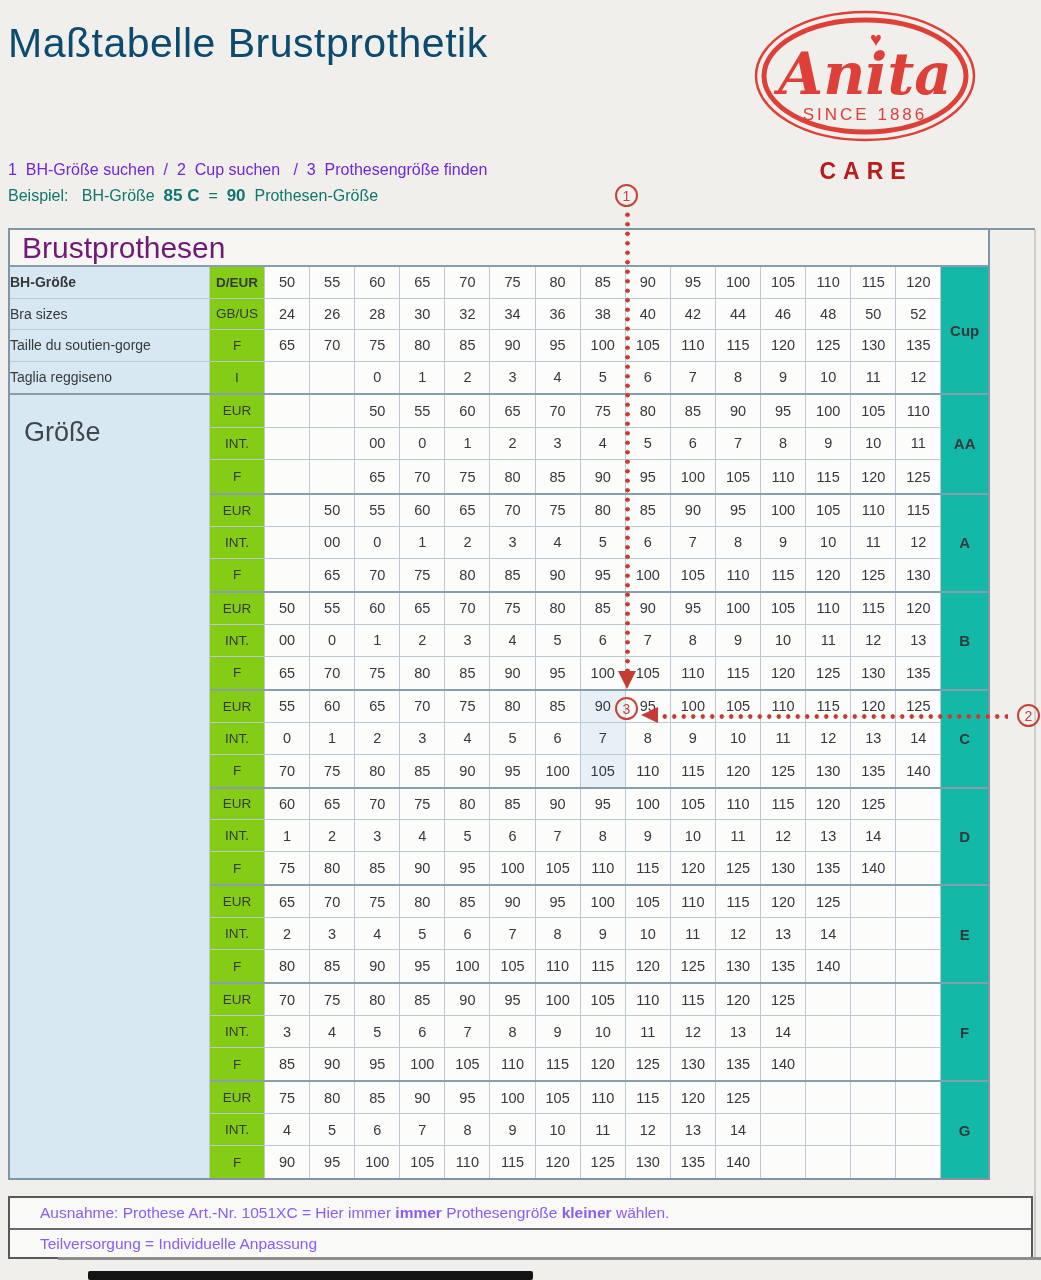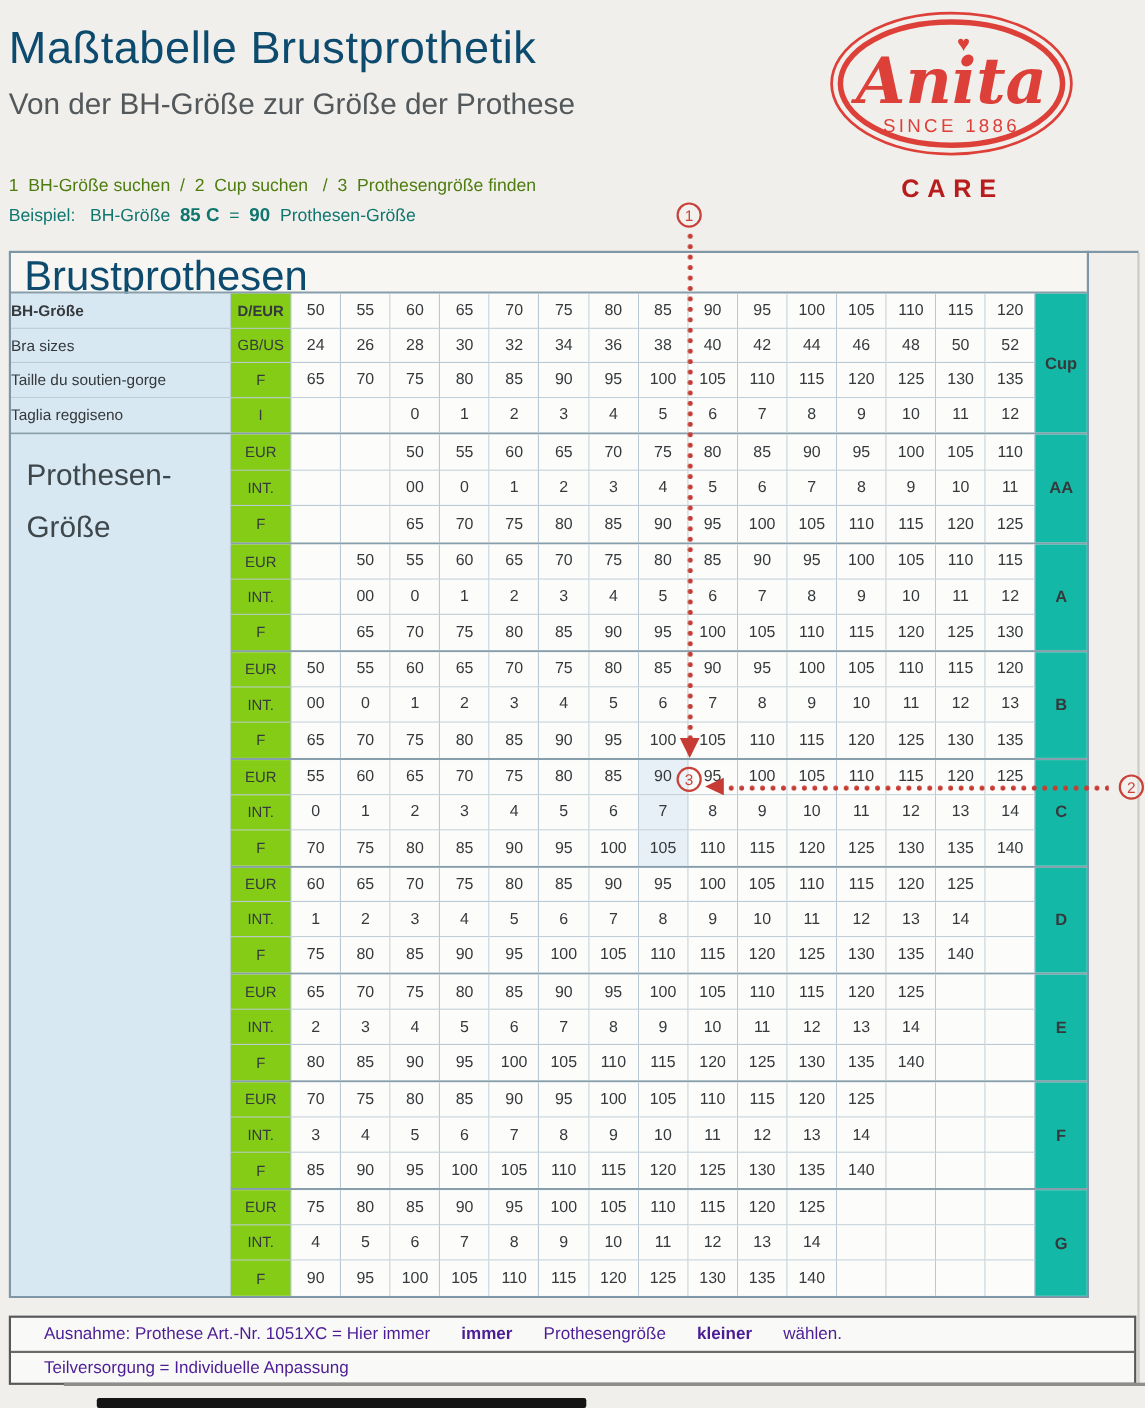--- a/index.html
+++ b/index.html
@@ -2,30 +2,30 @@
 <html><head>
 <meta charset="utf-8">
 <style>
   html,body{margin:0;padding:0;background:#e7e5e2;}
   .page{position:relative;width:1041px;height:1280px;background:#f1efec;overflow:hidden;
         font-family:"Liberation Sans",sans-serif;color:#35393c;}
   .abs{position:absolute;}
   
   .title{left:8px;top:20px;font-size:41px;color:#0c4a6e;letter-spacing:.5px;}
   .subtitle{left:8px;top:80px;font-size:27px;color:#53585b;}
-  .instr{left:8px;top:161px;font-size:16px;color:#4d7c0f;white-space:pre-wrap;}
+  .instr{left:8px;top:161px;font-size:16px;color:#6d28d9;white-space:pre-wrap;}
   .beispiel{left:8px;top:186px;font-size:16px;color:#0f766e;white-space:pre-wrap;}
   .beispiel b{font-size:17px;}
   
   .care{left:752px;top:158px;width:228px;text-align:center;font-size:23px;letter-spacing:7px;
         color:#b91c1c;font-weight:bold;}
   
   .mainbox{left:8px;top:228px;width:982px;height:952px;border:2px solid #7e96a5;box-sizing:border-box;
            background:#f7f6f3;}
-  .heading{left:22px;top:231px;font-size:38px;color:#0c4a6e;}
+  .heading{left:22px;top:231px;font-size:30px;color:#701a75;}
   .bhgrid{left:10px;top:265px;width:978px;height:130px;display:grid;box-sizing:border-box;
           grid-template-columns:200px 55px repeat(15,45.1px) 1fr;grid-template-rows:repeat(4,1fr);
           border-top:2px solid #879eac;border-bottom:2px solid #879eac;}
   .plabel{left:10px;top:395px;width:200px;height:783px;background:#d8e8f2;box-sizing:border-box;
           border-right:1px solid #bac9d3;padding:14px 0 0 14px;font-size:27px;color:#3e474c;line-height:1.75;}
   .sections{left:210px;top:395px;width:778px;height:783px;}
   .section{display:grid;grid-template-columns:55px repeat(15,45.1px) 1fr;grid-template-rows:repeat(3,1fr);
            height:calc(100%/8);box-sizing:border-box;}
   .section.sep{border-top:2px solid #879eac;}
   
@@ -47,36 +47,35 @@
   .hdots{left:660px;top:713px;width:348px;height:7px;z-index:10;
          background-image:radial-gradient(circle,#c63c34 2px,rgba(0,0,0,0) 2.6px);
          background-size:9.5px 7px;background-repeat:repeat-x;}
   .arrdown{left:618px;top:671px;width:0;height:0;border-left:9px solid transparent;
            border-right:9px solid transparent;border-top:18px solid #c63c34;z-index:11;}
   .arrleft{left:641px;top:707px;width:0;height:0;border-top:8.5px solid transparent;
            border-bottom:8.5px solid transparent;border-right:17px solid #c63c34;z-index:11;}
   
   .footer{left:8px;top:1196px;width:1025px;height:63px;border:2px solid #58585a;box-sizing:border-box;
           background:#f9f9f7;}
-  .frow{height:29.5px;display:flex;align-items:center;padding-left:30px;font-size:15.5px;color:#4c1d95;
-        white-space:pre-wrap;gap:24px;}
+  .frow{height:29.5px;display:flex;align-items:center;padding-left:30px;font-size:15.5px;color:#8b5cf6;
+        white-space:pre-wrap;}
   .frow.first{border-bottom:2px solid #6a6a6c;}
   
   .edge-right{left:1034px;top:230px;width:2px;height:1028px;background:#bcb9b4;opacity:.65;}
   .edge-topext{left:988px;top:228px;width:47px;height:2px;background:#7e96a5;}
   .edge-bottom{left:58px;top:1257px;width:983px;height:2.5px;background:#8f8d89;}
   .edge-strip{left:88px;top:1271px;width:445px;height:9px;background:#141414;border-radius:2px;}
 </style>
 </head>
 <body>
 
 <div class="page">
 
   <div class="abs title">Maßtabelle Brustprothetik</div>
-  <div class="abs subtitle">Von der BH-Größe zur Größe der Prothese</div>
 
   <svg class="abs" style="left:752px;top:6px;" width="228" height="142" viewBox="0 0 228 142">
     <ellipse cx="113" cy="70" rx="109" ry="64" fill="none" stroke="#dd4038" stroke-width="2.5"></ellipse>
     <ellipse cx="113" cy="70" rx="101" ry="56" fill="none" stroke="#dd4038" stroke-width="5"></ellipse>
     <text x="113" y="88" text-anchor="middle" fill="#dd4038" font-size="58" font-weight="bold" font-style="italic" font-family="DejaVu Serif, serif">Anita</text>
     <text x="124" y="40" text-anchor="middle" fill="#dd4038" font-size="20">♥</text>
     <text x="113" y="114" text-anchor="middle" fill="#dd4038" font-size="17" letter-spacing="3" font-family="Liberation Sans, sans-serif">SINCE 1886</text>
   </svg>
   <div class="abs care">CARE</div>
 
@@ -152,21 +151,20 @@
       <div class="cell data nb">6</div>
       <div class="cell data nb">7</div>
       <div class="cell data nb">8</div>
       <div class="cell data nb">9</div>
       <div class="cell data nb">10</div>
       <div class="cell data nb">11</div>
       <div class="cell data nb">12</div>
     </div>
 
   <div class="abs plabel">
-    <div>Prothesen-</div>
     <div>Größe</div>
   </div>
 
   <div class="abs sections">
       <div class="section">
         <div class="cell cup b" style="grid-area: 1 / 17 / 4 / 18;">AA</div>
         <div class="cell code">EUR</div>
         <div class="cell data"></div>
         <div class="cell data"></div>
         <div class="cell data">50</div>

